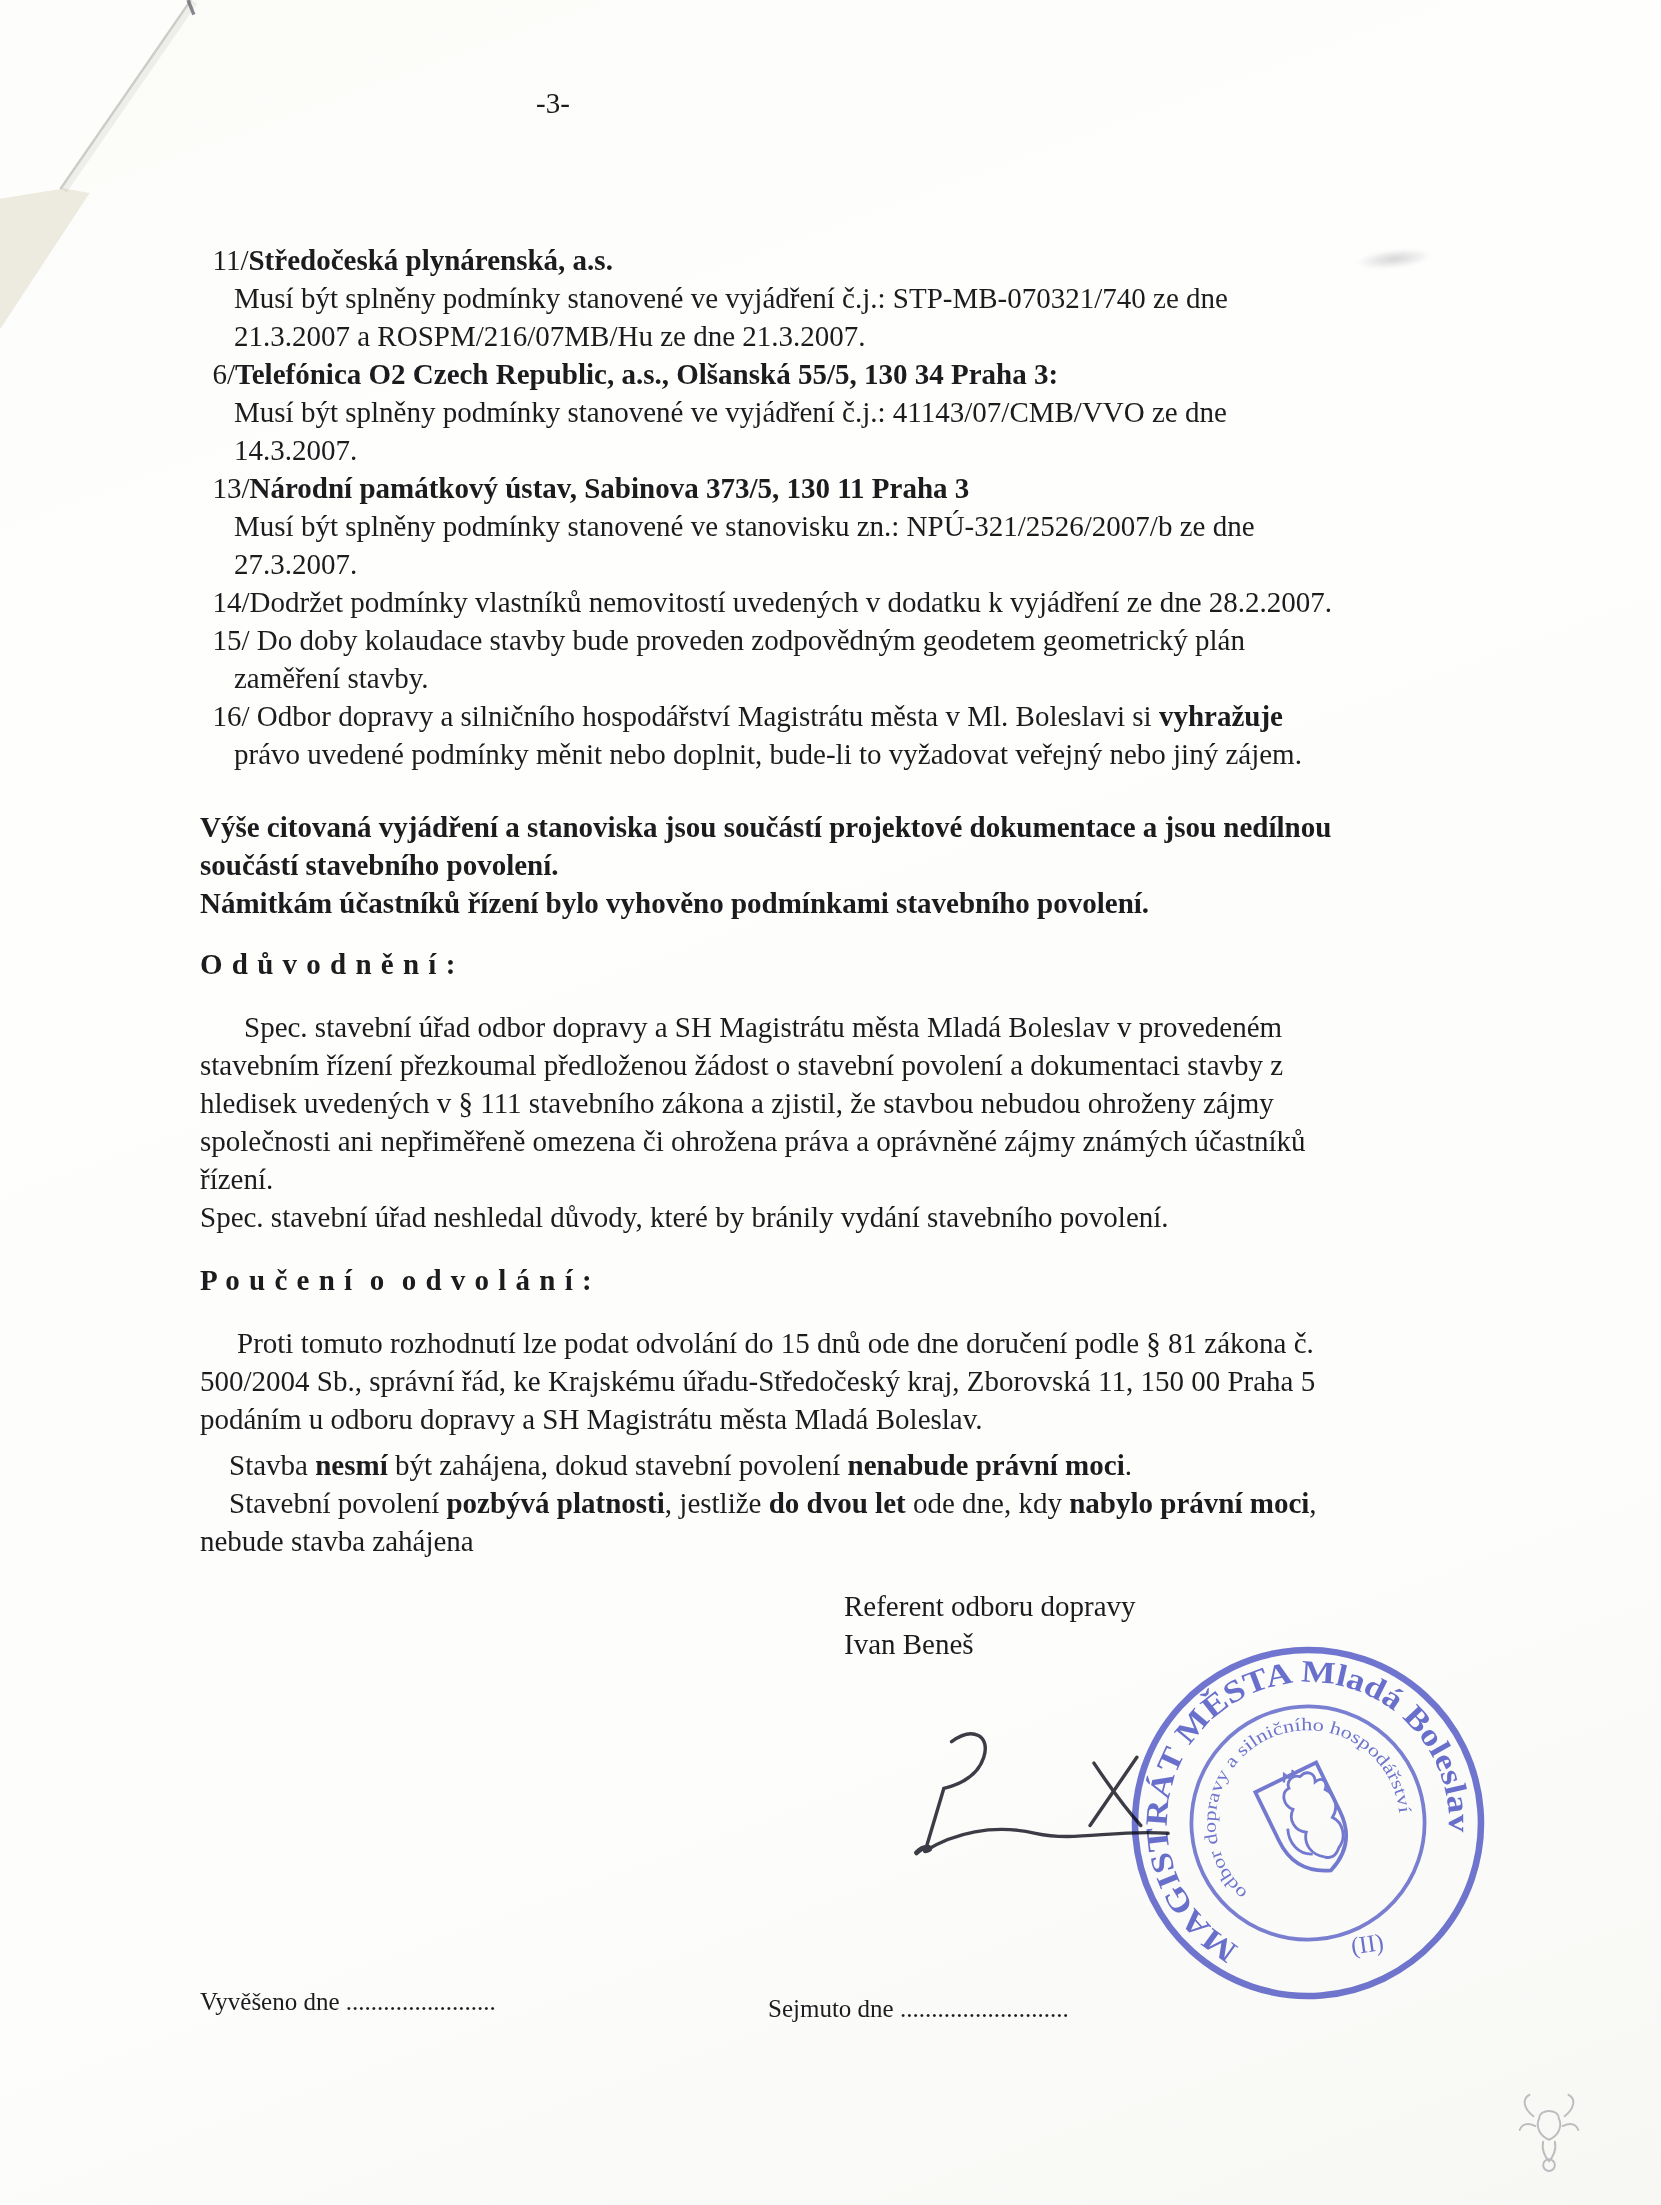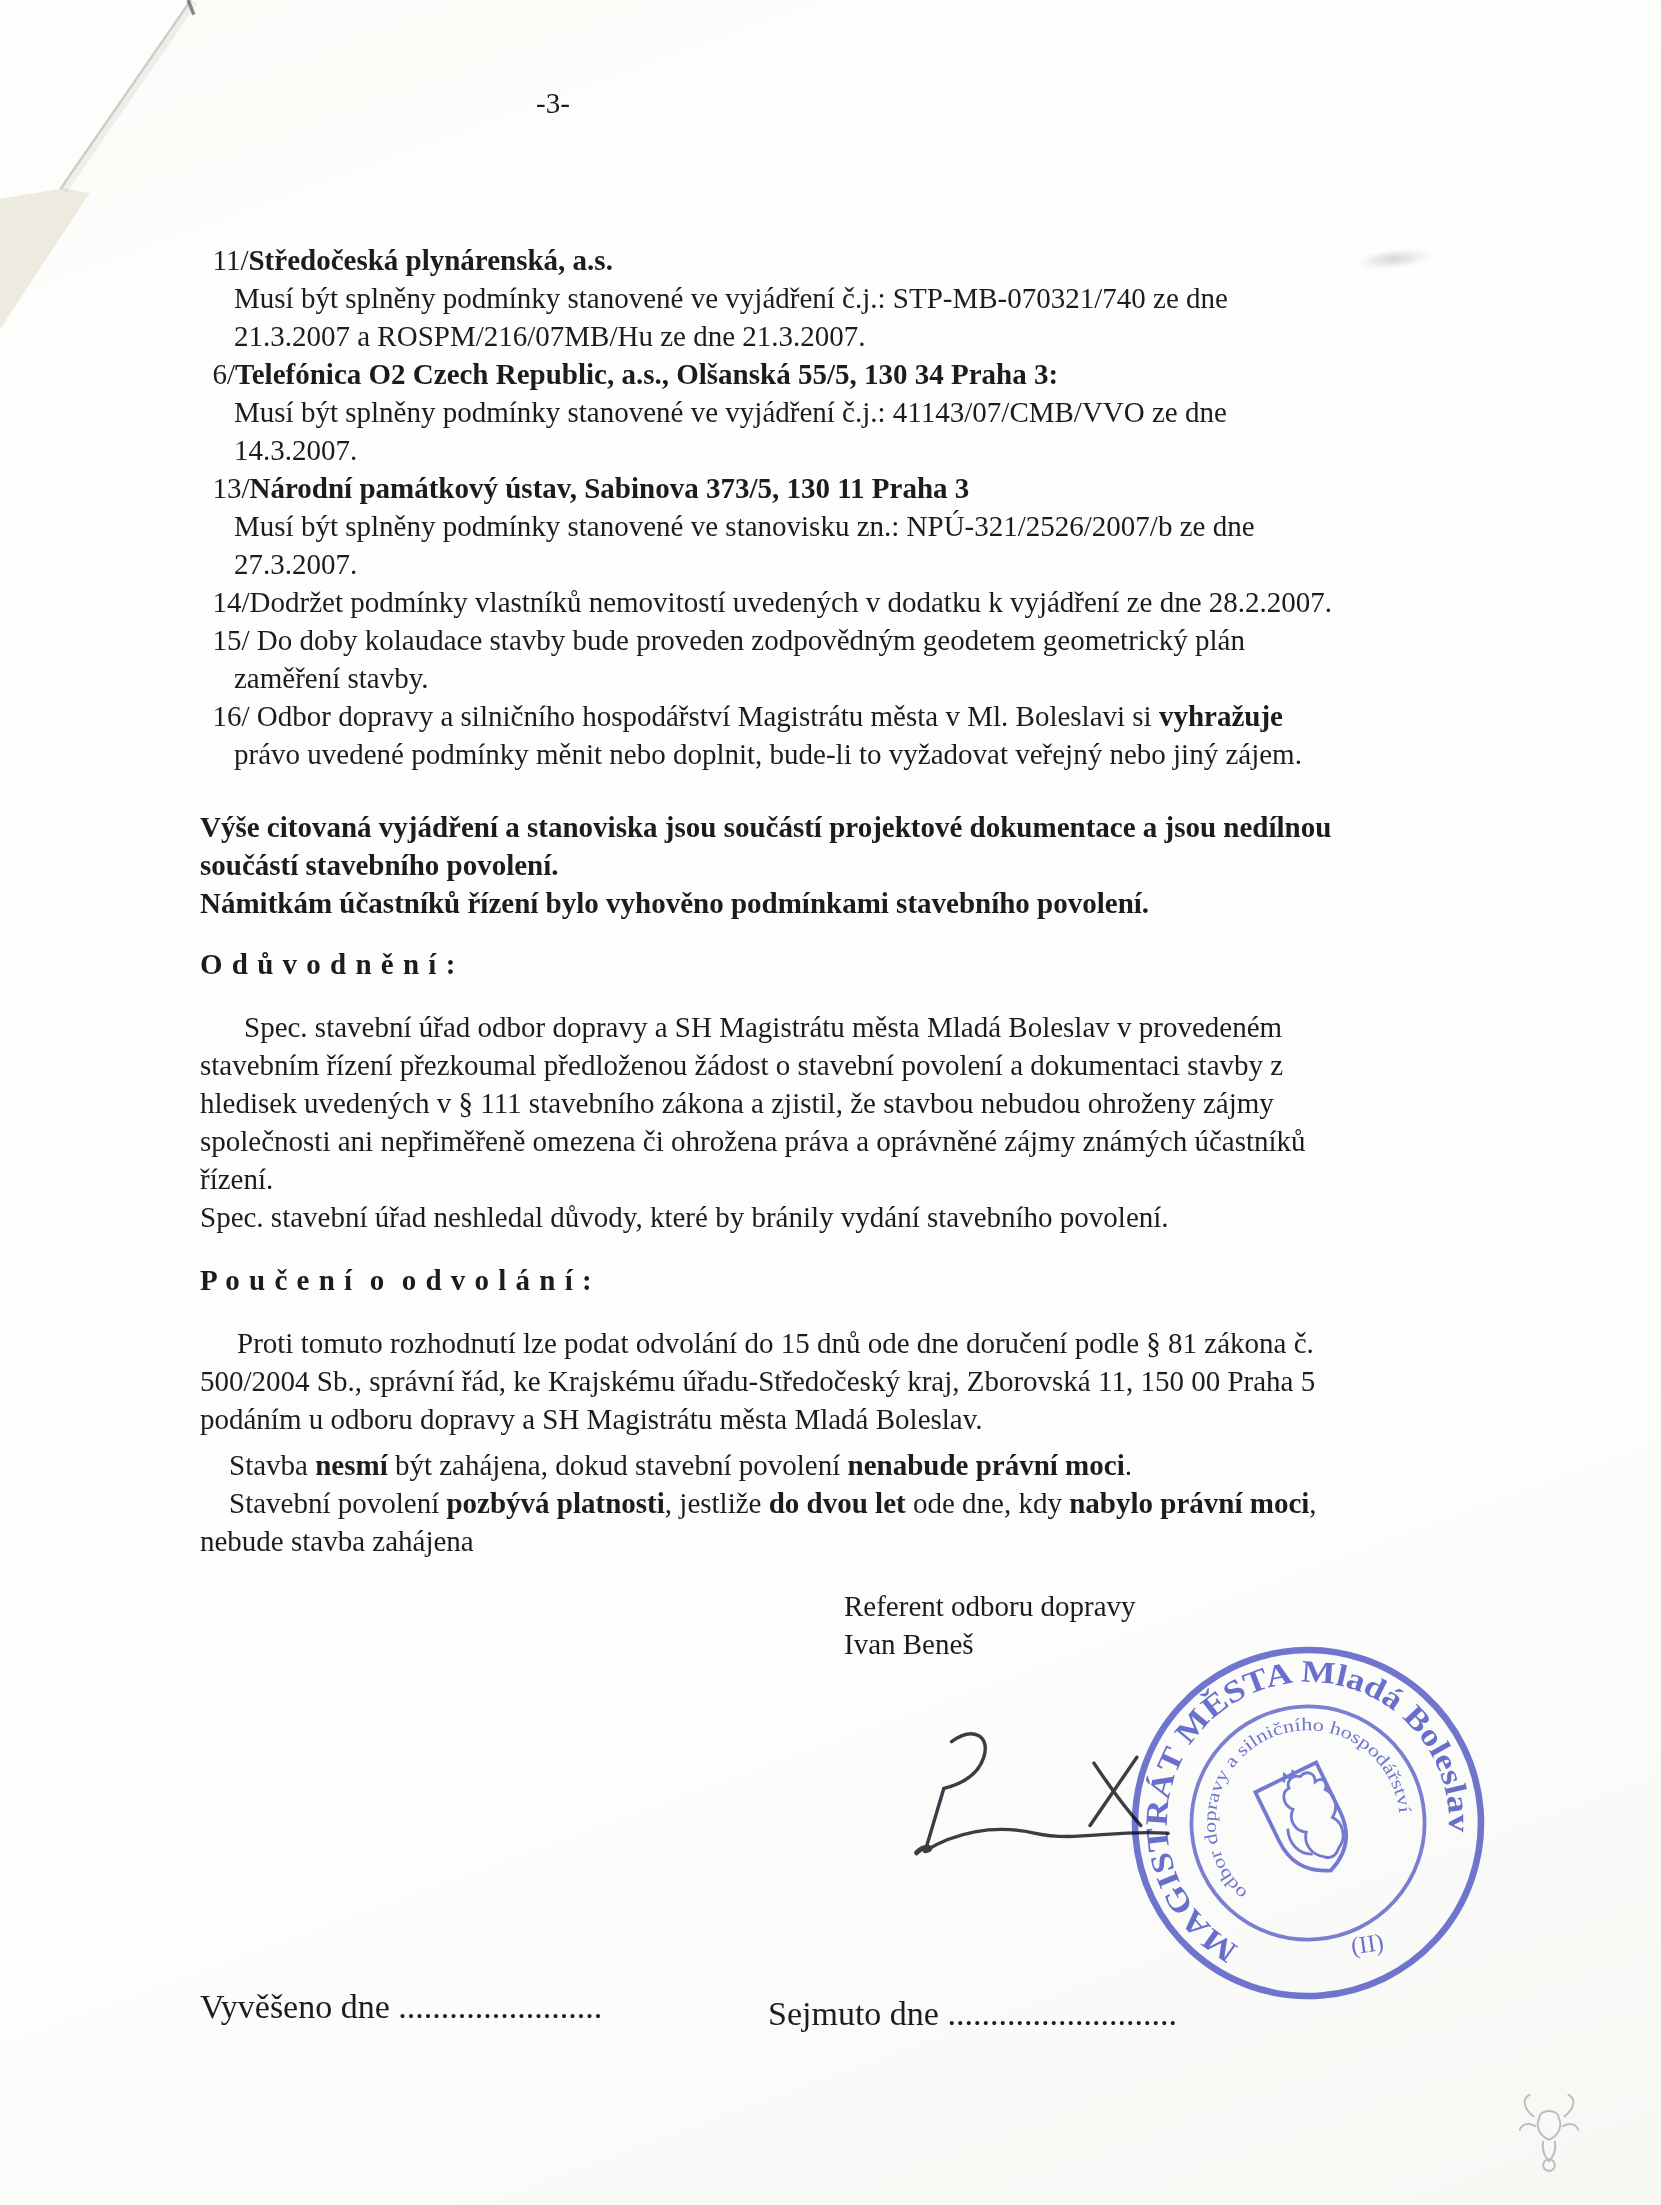--- a/index.html
+++ b/index.html
@@ -27,21 +27,21 @@
   .pouc-p3{text-indent:29px;}
   b{font-weight:700;}
   .sigblock{margin-top:27px;margin-left:644px;width:429px;text-align:left;}
 
   .stamp{
     position:absolute;left:1120px;top:1635px;width:376px;height:376px;
     transform:rotate(-26deg);mix-blend-mode:multiply;opacity:.92;
   }
   .signature{position:absolute;left:858px;top:1728px;width:351px;height:156px;}
 
-  .foot-label{position:absolute;font-size:34px;}
+  .foot-label{position:absolute;font-size:25px;}
   .foot-posted{left:200px;top:1988px;}
   .foot-removed{left:768px;top:1995px;}
 
   .fold-svg{position:absolute;left:0;top:0;width:263px;height:341px;}
   .smudge{
     position:absolute;left:1358px;top:250px;width:72px;height:17.6px;border-radius:50%;
     background:radial-gradient(ellipse at center,#b9b9bd 0%,rgba(185,185,189,0) 75%);
     filter:blur(1.5px);opacity:.6;transform:rotate(-6deg);
   }
   .mini-emblem{position:absolute;left:1510px;top:2083px;width:78px;height:93px;opacity:.55;}

